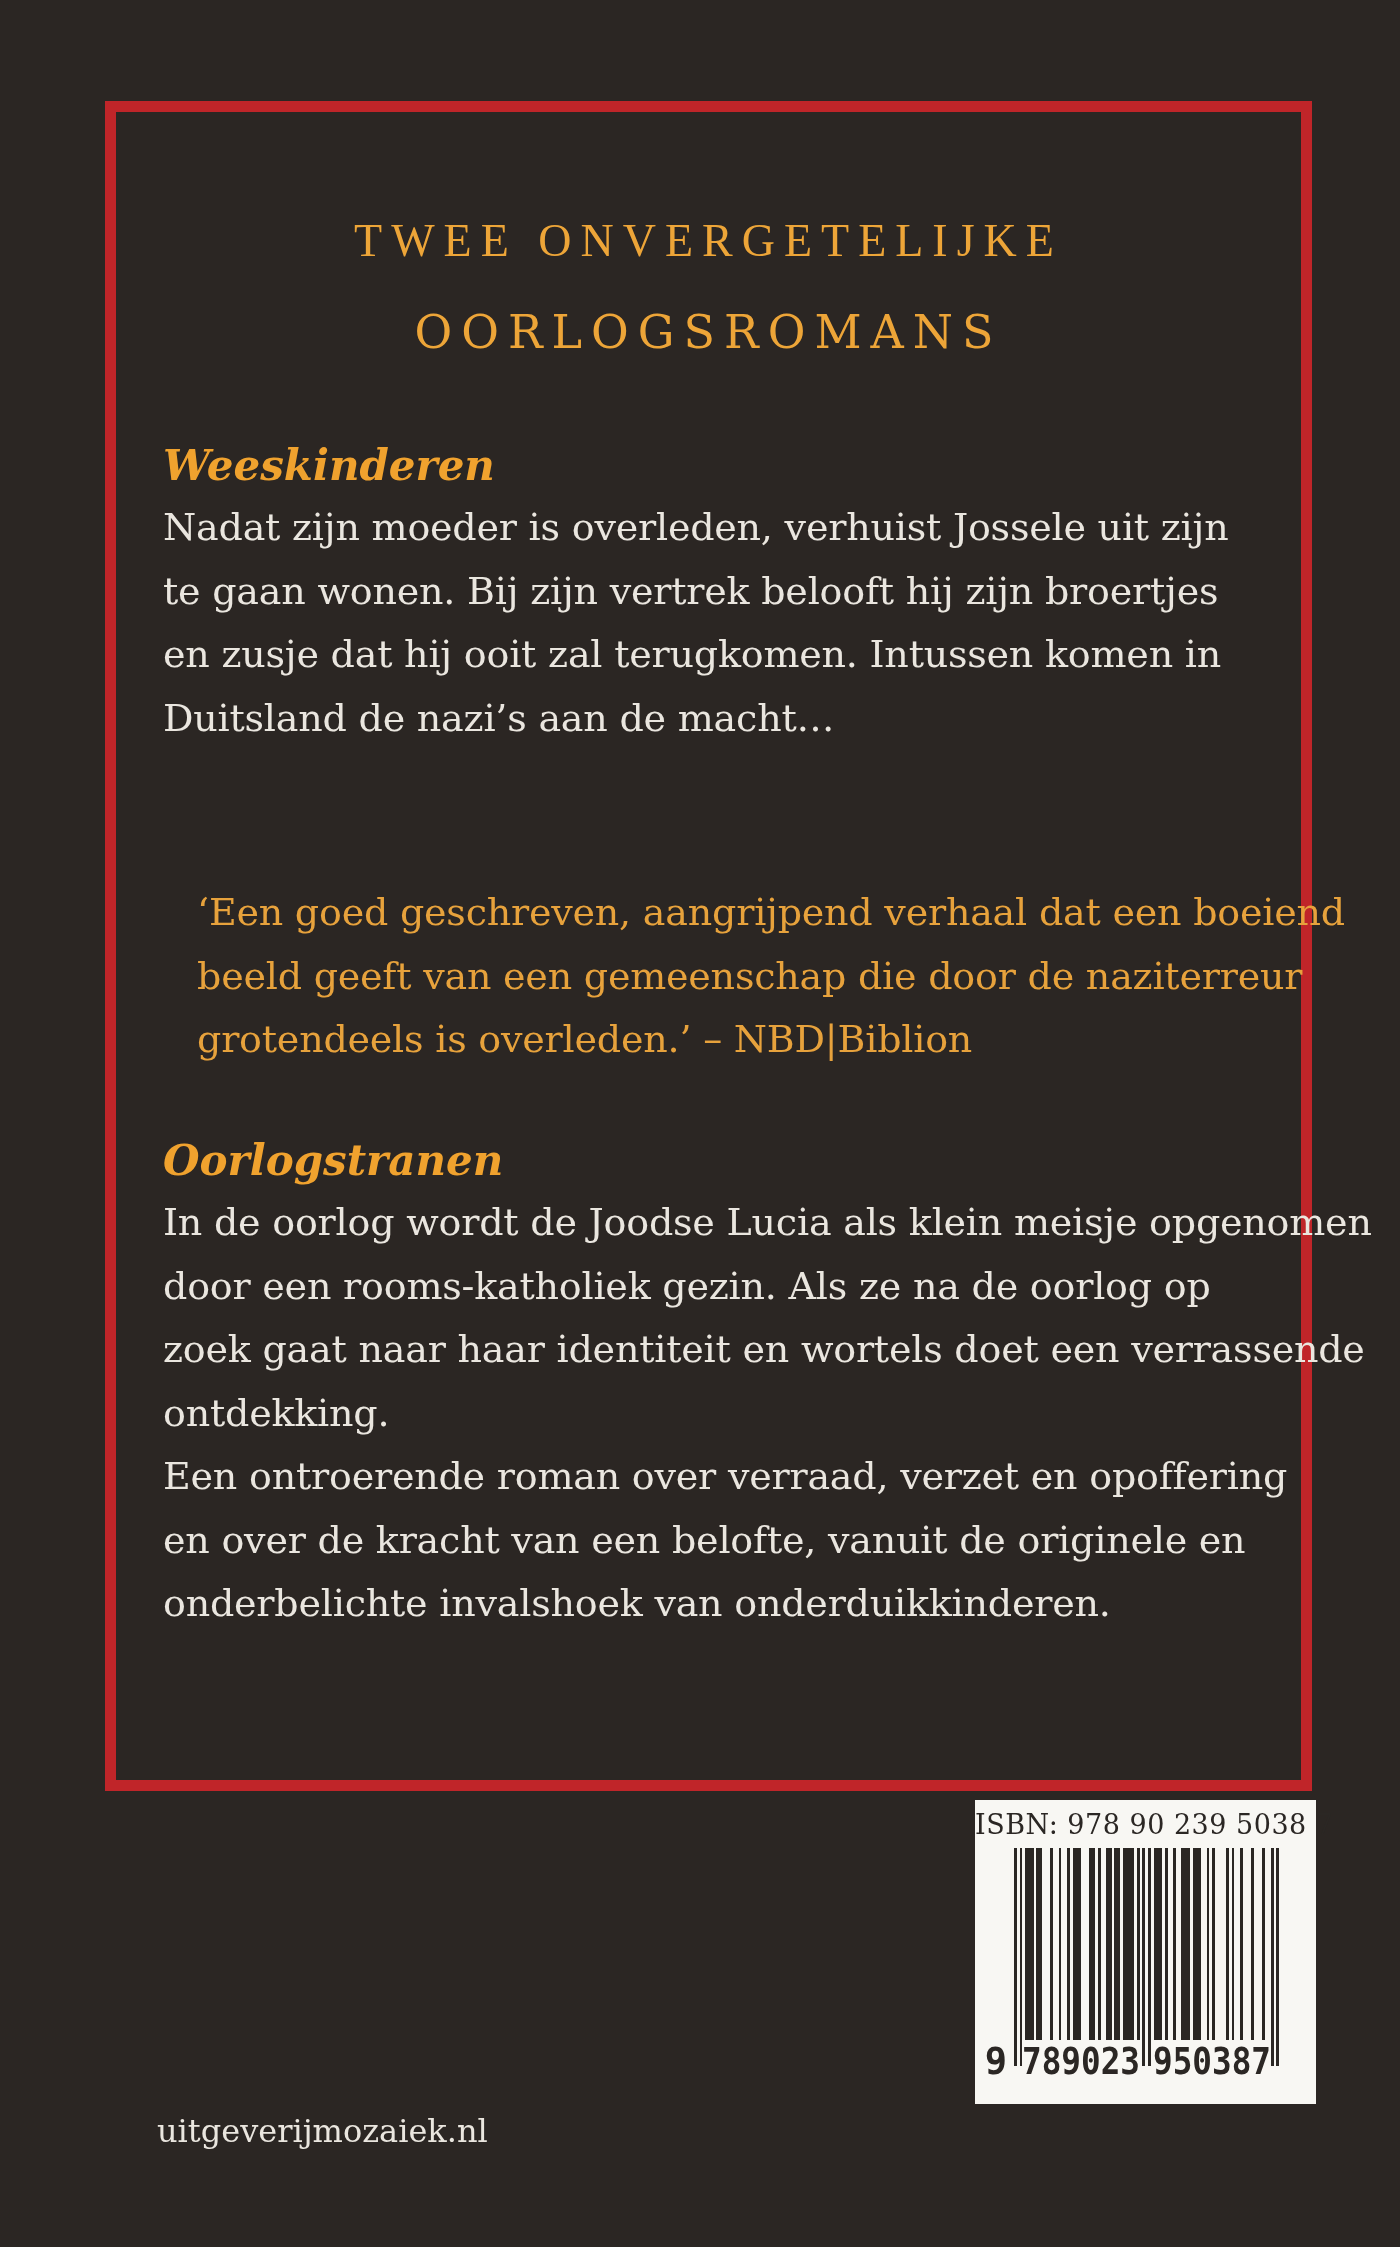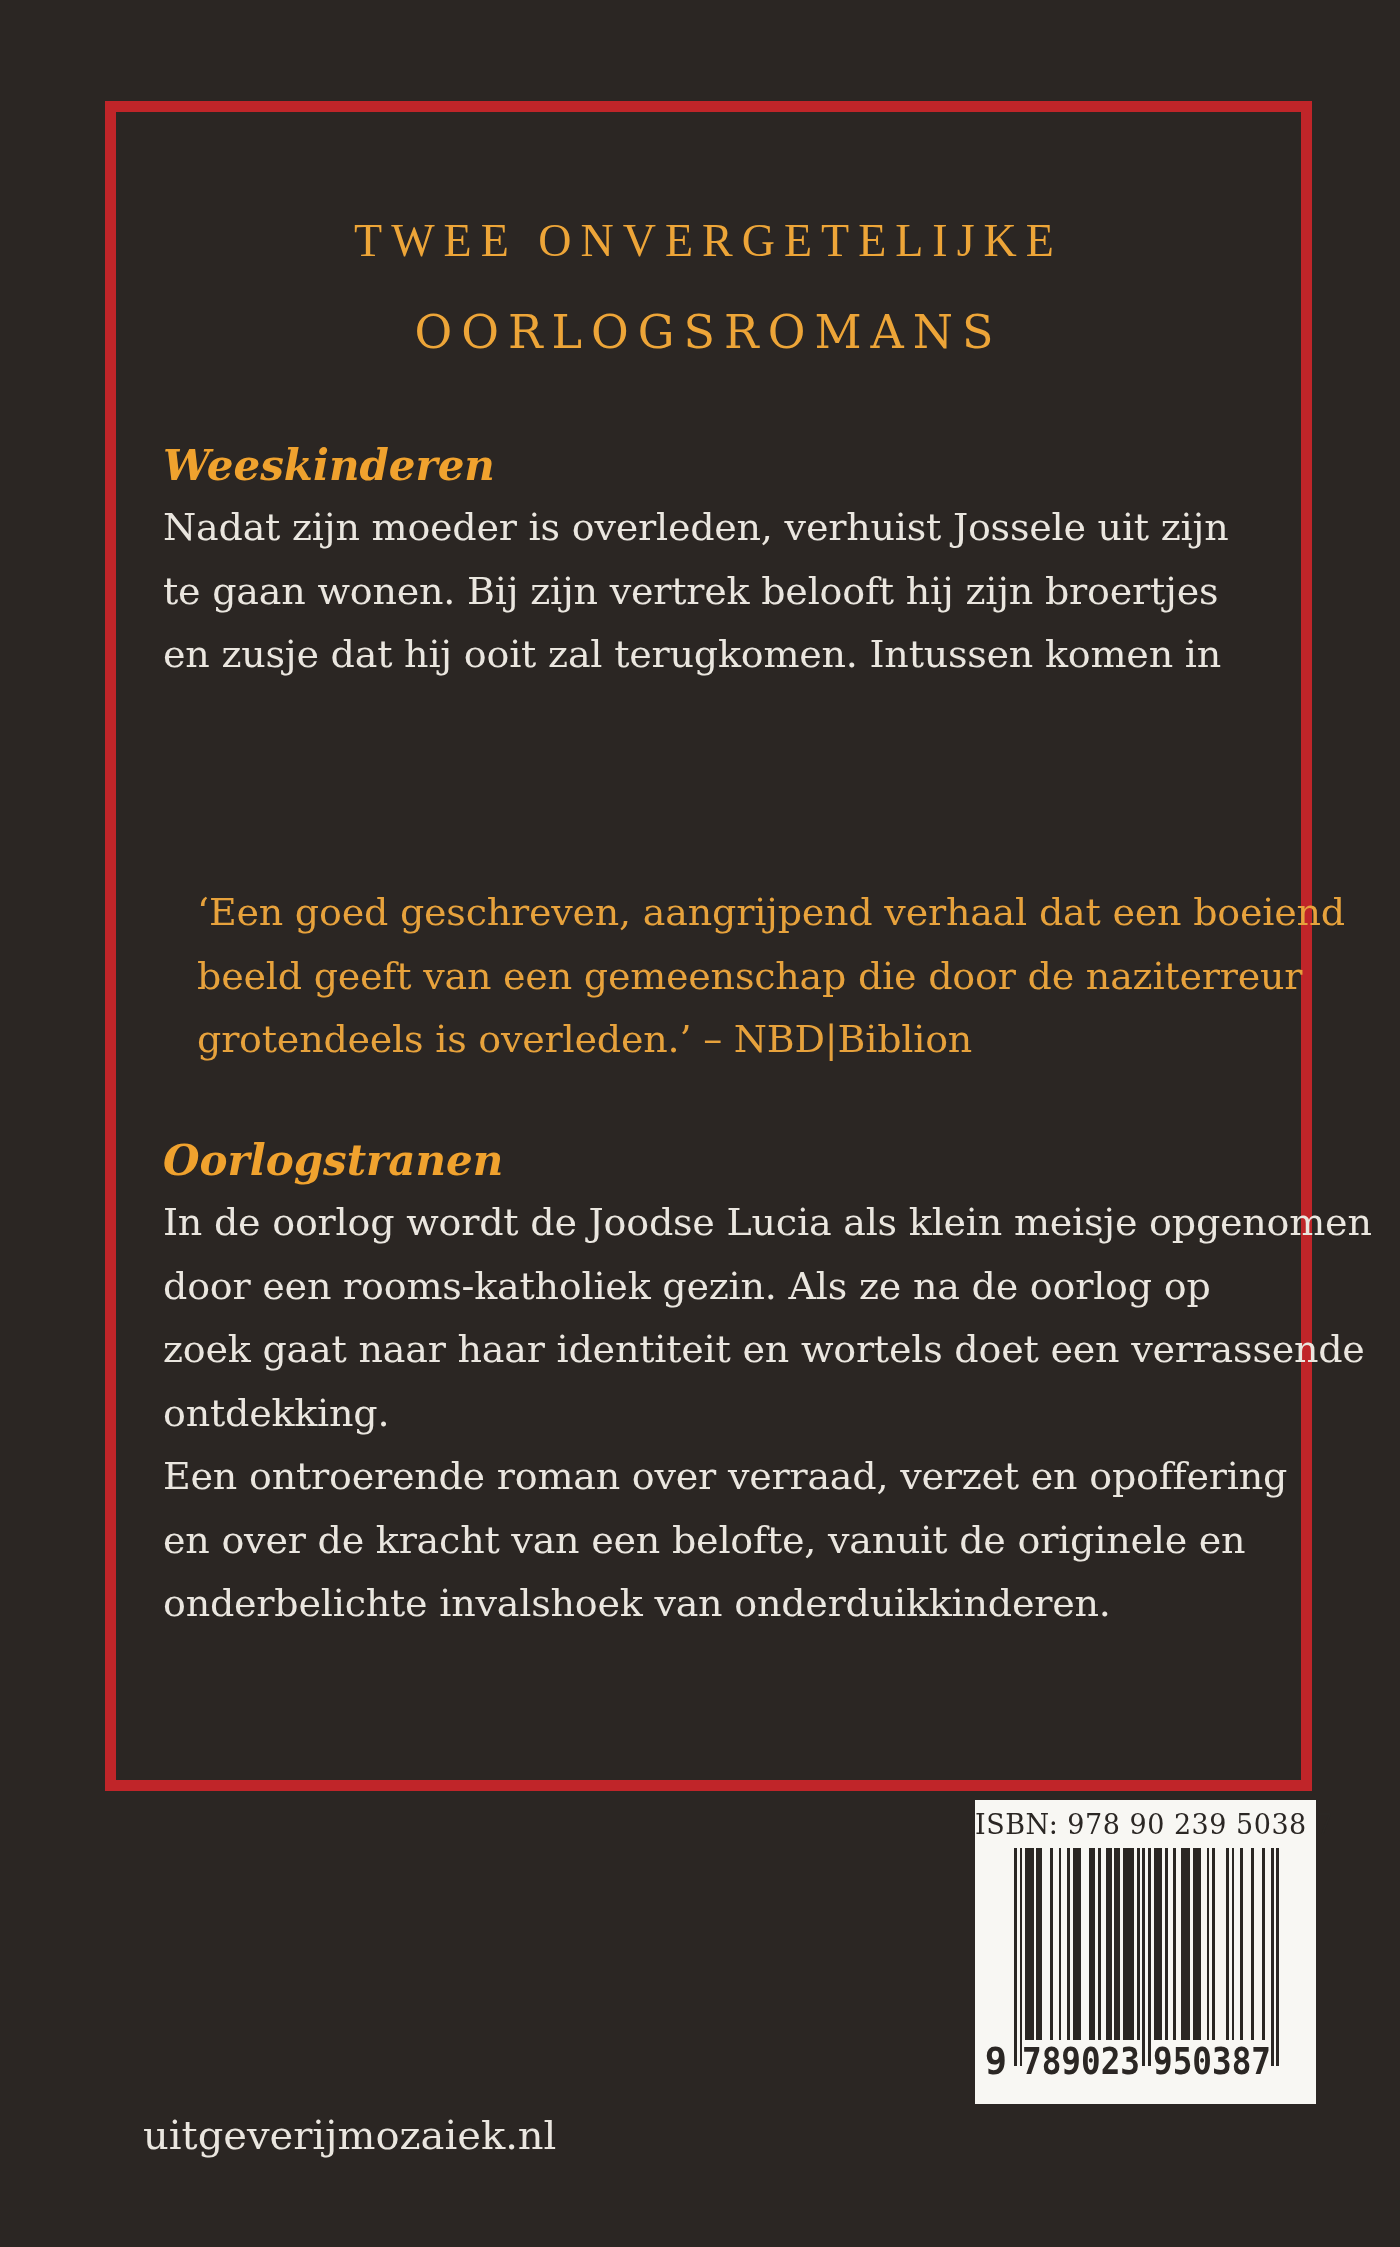--- a/index.html
+++ b/index.html
@@ -57,40 +57,41 @@
     position:absolute;left:0;top:9px;width:100%;text-align:center;
     color:var(--barcode_ink);font-size:27px;letter-spacing:0.5px;white-space:nowrap;
   }
   .barcode-svg{position:absolute;left:4px;top:44px;overflow:visible;}
   .barcode-svg rect{fill:var(--barcode_ink);}
   .bc-digit{
     font-family:"DejaVu Sans Mono","Liberation Mono",monospace;
     font-weight:bold;font-size:37px;fill:var(--barcode_ink);
   }
   .website{
-    position:absolute;left:143px;top:2112px;
-    color:var(--body_text);font-size:40px;white-space:nowrap;
+    position:absolute;left:157px;top:2112px;
+    color:var(--body_text);font-size:32px;white-space:nowrap;
   }
 </style>
 </head>
 <body>
 
 <div class="cover">
 
   <div class="frame">
 
     <div class="title-line title-l1">TWEE ONVERGETELIJKE</div>
     <div class="title-line title-l2">OORLOGSROMANS</div>
 
     <div class="heading heading-1">Weeskinderen</div>
 
     <div class="para para-1">
       <div class="tl">Nadat zijn moeder is overleden, verhuist Jossele uit zijn</div>
       <div class="tl">te gaan wonen. Bij zijn vertrek belooft hij zijn broertjes</div>
       <div class="tl">en zusje dat hij ooit zal terugkomen. Intussen komen in</div>
+      <div class="tl">Duitsland de nazi’s aan de macht…</div>
     </div>
 
     <div class="para para-quote">
       <div class="tl">‘Een goed geschreven, aangrijpend verhaal dat een boeiend</div>
       <div class="tl">beeld geeft van een gemeenschap die door de naziterreur</div>
       <div class="tl">grotendeels is overleden.’ – NBD|Biblion</div>
     </div>
 
     <div class="heading heading-2">Oorlogstranen</div>
 

